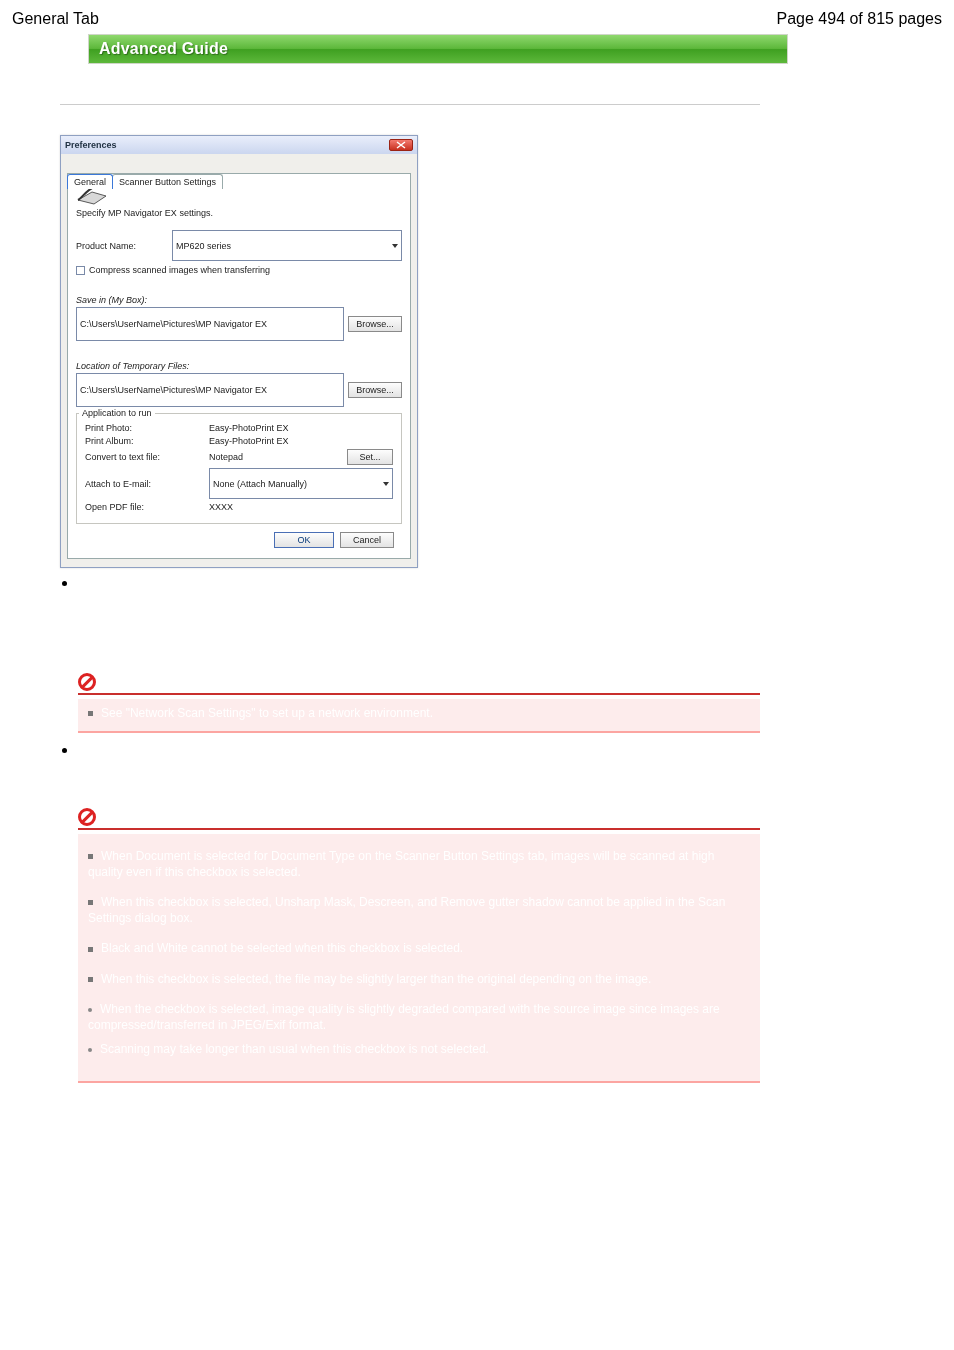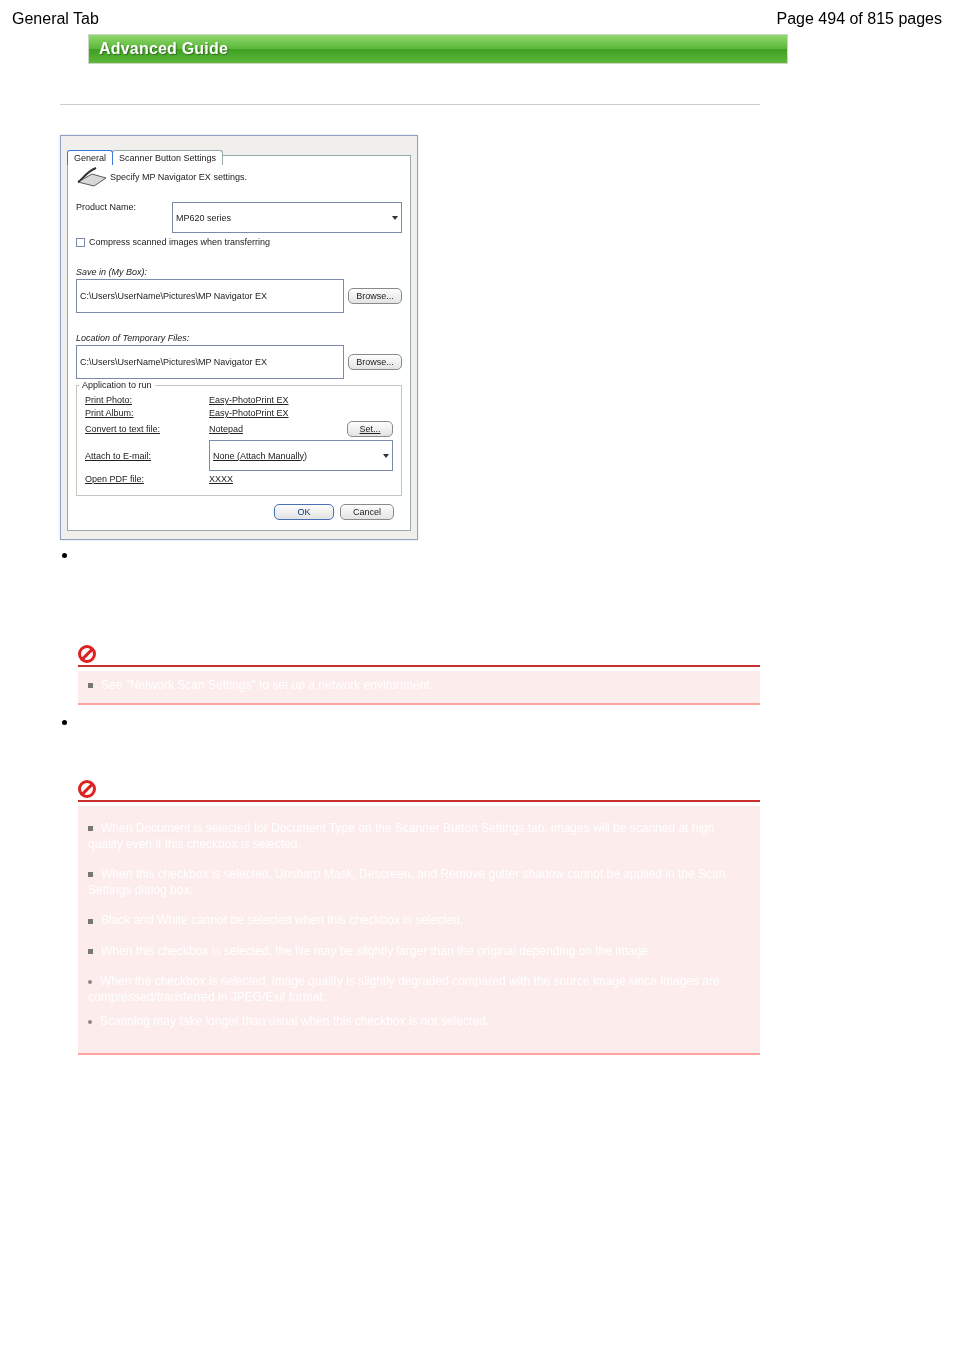--- a/index.html
+++ b/index.html
@@ -74,31 +74,31 @@
   .tabs { display: flex; font-size: 9px; }
   .tab {
     padding: 2px 6px;
     background: #fff;
     border: 1px solid #9aa;
     border-bottom: none;
     border-top-left-radius: 3px;
     border-top-right-radius: 3px;
     margin-right: -1px;
     position: relative;
-    top: 10px;
+    top: 16px;
   }
   .tab.active { background: #fff; z-index: 2; border-color: #3b78d8; }
   .tab-panel {
     background: #fff;
     border: 1px solid #9aa;
     padding: 6px 8px 10px 8px;
   }
-  .intro-row { display: flex; align-items: center; gap: 0; padding: 2px 0 12px 0; }
+  .intro-row { display: flex; gap: 0; padding: 2px 0 12px 0; flex-direction: column; }
   .scanner-icon svg { display: block; }
-  .fld-row { display: flex; align-items: flex-start; margin-bottom: 4px; }
+  .fld-row { display: flex; align-items: center; margin-bottom: 4px; }
   .fld-label { width: 96px; }
   .select-box, .text-box {
     flex: 1;
     background: #fff;
     border: 1px solid #7a8aa8;
     height: 31px;
     padding: 0 3px;
     display: flex;
     align-items: center;
     justify-content: space-between;
@@ -115,36 +115,36 @@
   .path-row { display: flex; align-items: center; gap: 4px; margin-bottom: 6px; }
   .path-box {
     flex: 1; background: #fff; border: 1px solid #7a8aa8;
     height: 14px; padding: 16px 3px; display: flex; align-items: center;
     overflow: hidden; white-space: nowrap;
   }
   .win-btn {
     height: 16px; min-width: 54px;
     background: linear-gradient(#fdfdfd, #e3e3e3);
     border: 1px solid #8a8a8a;
-    border-radius: 5px;
+    border-radius: 0;
     font-size: 9px;
     display: inline-flex; align-items: center; justify-content: center;
     padding: 0 6px;
   }
   .fieldset {
     border: 1px solid #c6c6c0;
     padding: 6px 8px 8px 8px;
     margin-top: 2px;
     position: relative;
   }
   .fieldset-legend {
     position: absolute; top: -6px; left: 2px;
     background: #fff; padding: 0 3px; font-size: 9px;
   }
-  .app-row { display: flex; align-items: center; margin: 3px 0; gap: 4px; text-decoration: underline; }
+  .app-row { display: flex; align-items: center; margin: 3px 0; gap: 4px; }
   .app-label { width: 120px; }
   .app-val { flex: 1; }
   .dlg-footer {
     display: flex; justify-content: flex-end; gap: 6px;
     padding: 8px 8px 0 0;
   }
   .ok-btn { min-width: 60px; color: #083a7a; border-color: #4a6fb5; }
 
   
   .content { margin-left: 48px; width: 700px; font-size: 12px; color: #fff; line-height: 1.35; }
@@ -181,20 +181,28 @@
   <div>Page 494 of 815 pages</div>
 </div>
 
 <div class="banner">
   <span class="banner-text">Advanced Guide</span>
 </div>
 
 <div class="hr"></div>
 
 <div class="dialog">
+  <div class="dlg-title">
+    <span class="dlg-title-text">Preferences</span>
+    <div class="close-btn">
+      <svg width="10" height="8" viewBox="0 0 10 8">
+          <path d="M1 1 L9 7 M9 1 L1 7" stroke="#fff" stroke-width="1.4"></path>
+        </svg>
+    </div>
+  </div>
   <div class="dlg-body">
     <div class="tabs">
       <div class="tab active">General</div>
       <div class="tab">Scanner Button Settings</div>
     </div>
     <div class="tab-panel">
       <div class="intro-row">
         <span class="scanner-icon">
           <svg width="34" height="26" viewBox="0 0 34 26">
             <path d="M2 18 L16 10 L30 14 L18 22 Z" fill="#d8d8d8" stroke="#333" stroke-width="0.8"></path>

